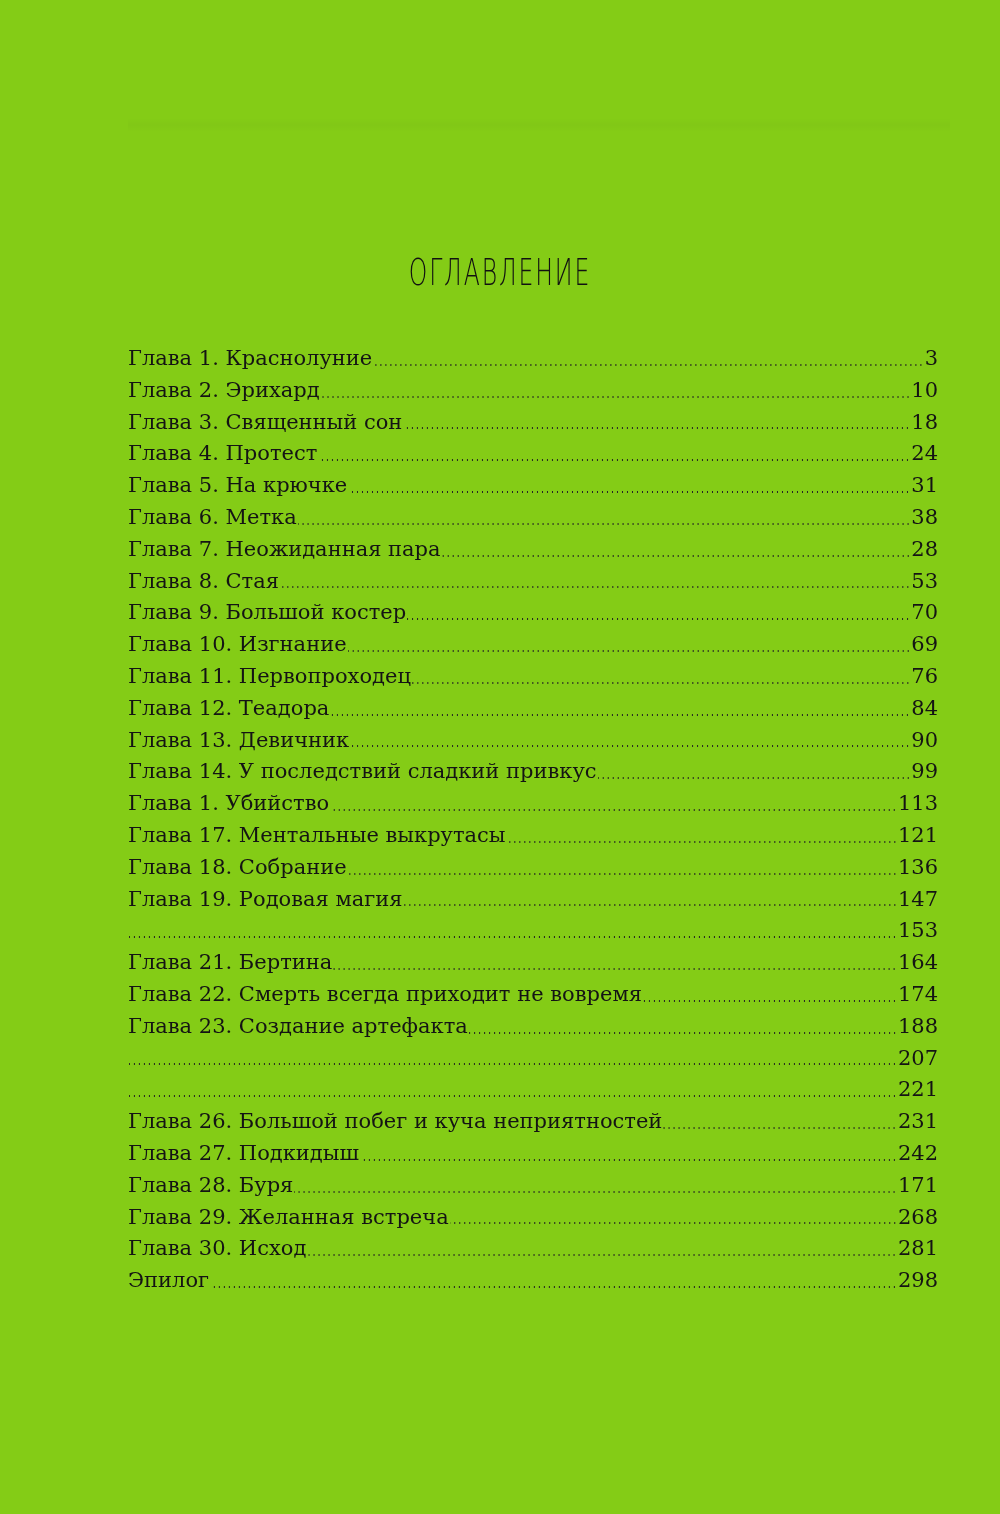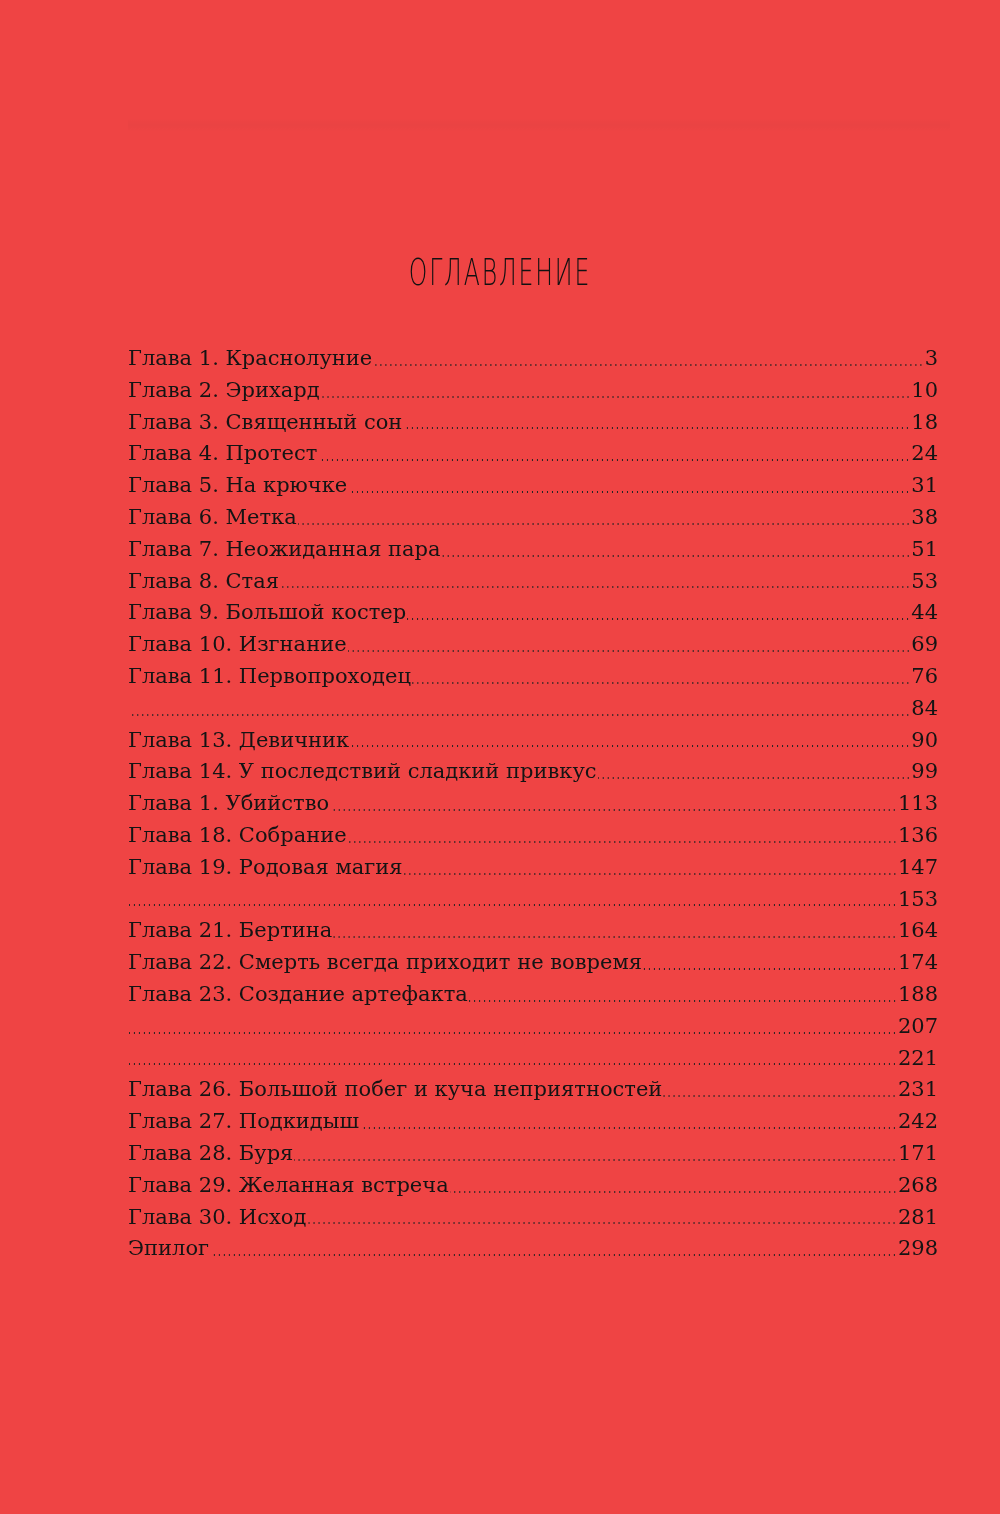--- a/index.html
+++ b/index.html
@@ -13,21 +13,21 @@
       position: relative;
       overflow: hidden;
       font-family: "DejaVu Serif", "Liberation Serif", serif;
       color: #141414;
     }
     .page {
       position: absolute;
       left: 0; top: 0;
       width: 1000px;
       height: 1514px;
-      background: #ef4444;
+      background: #84cc16;
     }
     
     .bleed-header {
       position: absolute;
       left: 128px;
       top: 118px;
       width: 822px;
       height: 14px;
       background: linear-gradient(to bottom, rgba(0,0,0,0.0), rgba(0,0,0,0.025), rgba(0,0,0,0.0));
     }
@@ -117,60 +117,66 @@
     <span class="toc-page">31</span>
   </div>
       <div class="toc-row">
     <span class="toc-title">Глава 6. Метка</span>
     <span class="toc-leader"></span>
     <span class="toc-page">38</span>
   </div>
       <div class="toc-row">
     <span class="toc-title">Глава 7. Неожиданная пара</span>
     <span class="toc-leader"></span>
-    <span class="toc-page">51</span>
+    <span class="toc-page">28</span>
   </div>
       <div class="toc-row">
     <span class="toc-title">Глава 8. Стая</span>
     <span class="toc-leader"></span>
     <span class="toc-page">53</span>
   </div>
       <div class="toc-row">
     <span class="toc-title">Глава 9. Большой костер</span>
     <span class="toc-leader"></span>
-    <span class="toc-page">44</span>
+    <span class="toc-page">70</span>
   </div>
       <div class="toc-row">
     <span class="toc-title">Глава 10. Изгнание</span>
     <span class="toc-leader"></span>
     <span class="toc-page">69</span>
   </div>
       <div class="toc-row">
     <span class="toc-title">Глава 11. Первопроходец</span>
     <span class="toc-leader"></span>
     <span class="toc-page">76</span>
   </div>
       <div class="toc-row">
+    <span class="toc-title">Глава 12. Теадора</span>
     <span class="toc-leader"></span>
     <span class="toc-page">84</span>
   </div>
       <div class="toc-row">
     <span class="toc-title">Глава 13. Девичник</span>
     <span class="toc-leader"></span>
     <span class="toc-page">90</span>
   </div>
       <div class="toc-row">
     <span class="toc-title">Глава 14. У последствий сладкий привкус</span>
     <span class="toc-leader"></span>
     <span class="toc-page">99</span>
   </div>
       <div class="toc-row">
     <span class="toc-title">Глава 1. Убийство</span>
     <span class="toc-leader"></span>
     <span class="toc-page">113</span>
+  </div>
+      <div class="toc-row">
+    <span class="toc-title">Глава 17. Ментальные выкрутасы</span>
+    <span class="toc-leader"></span>
+    <span class="toc-page">121</span>
   </div>
       <div class="toc-row">
     <span class="toc-title">Глава 18. Собрание</span>
     <span class="toc-leader"></span>
     <span class="toc-page">136</span>
   </div>
       <div class="toc-row">
     <span class="toc-title">Глава 19. Родовая магия</span>
     <span class="toc-leader"></span>
     <span class="toc-page">147</span>

